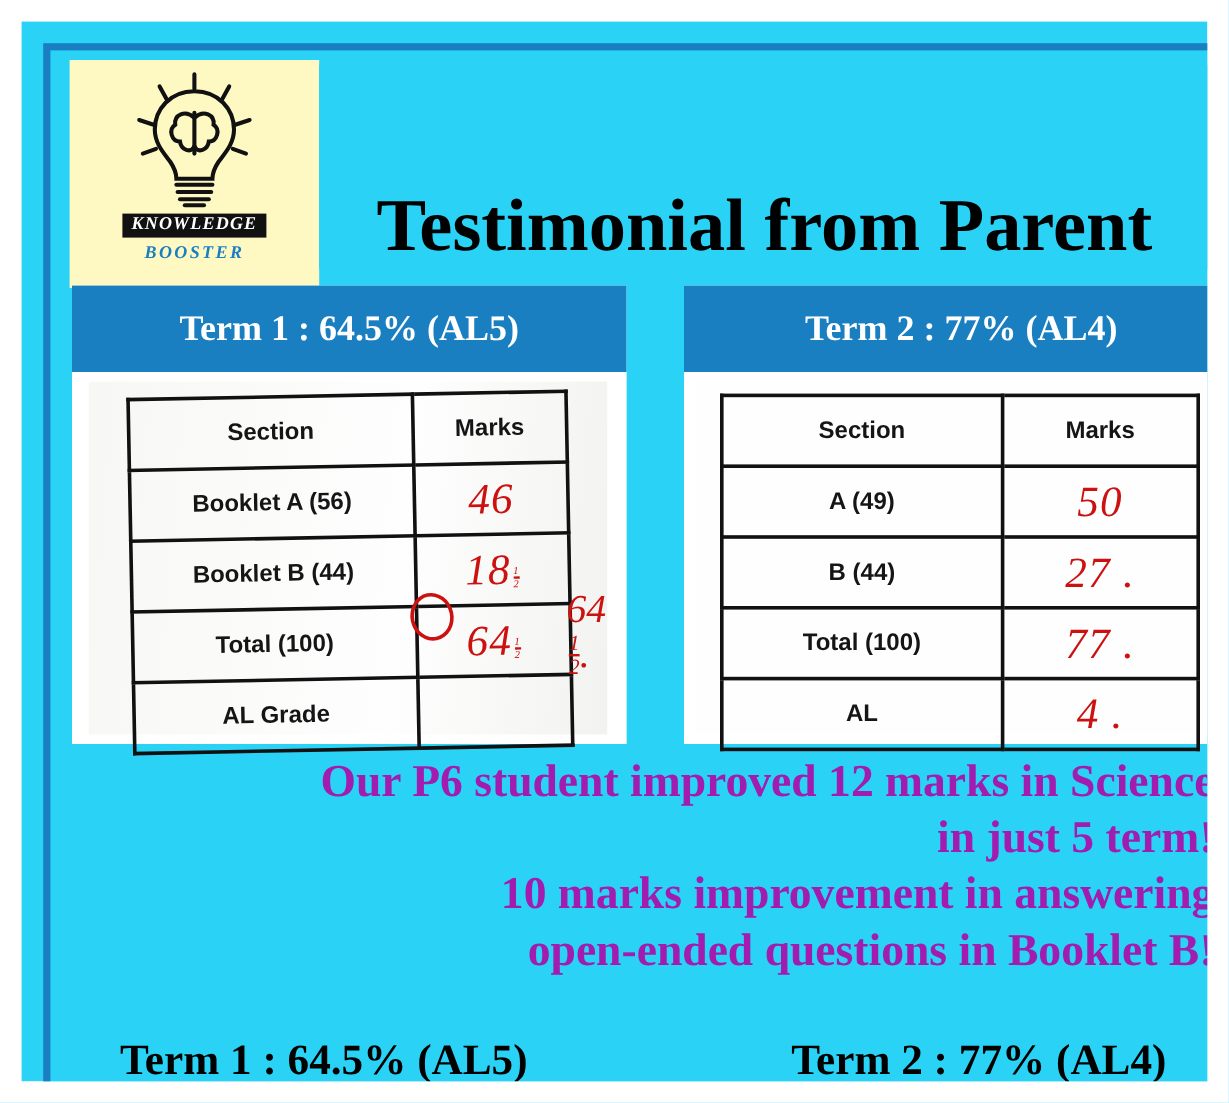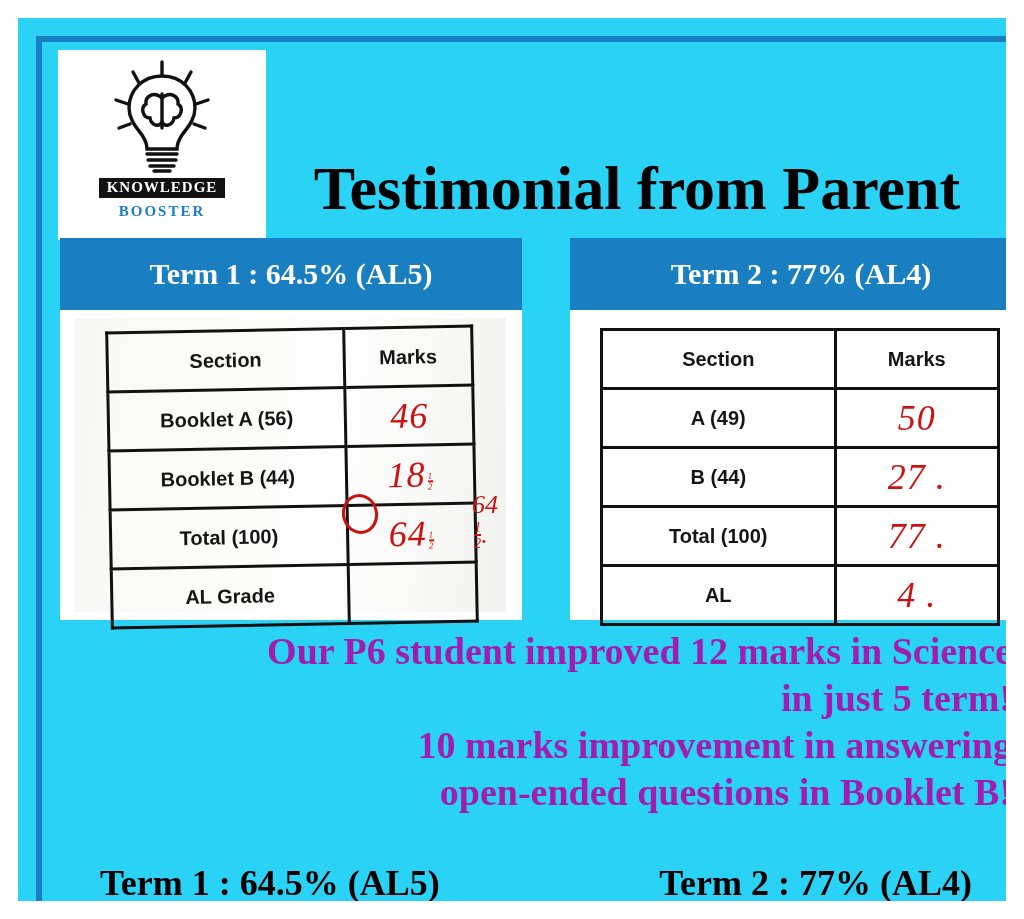--- a/index.html
+++ b/index.html
@@ -40,27 +40,28 @@
     top: 8px;
     width: 950px;
     height: 190px;
   }
   .logo-box {
     position: absolute;
     left: 0;
     top: 0;
     width: 208px;
     height: 190px;
-    background: #ffffff;
+    background: #fef9c3;
     display: flex;
     flex-direction: column;
     align-items: center;
     justify-content: flex-start;
     padding-top: 8px;
     box-sizing: border-box;
+    font-style: italic;
   }
   .bulb {
     width: 110px;
     height: 118px;
     position: relative;
   }
   .logo-knowledge {
     margin-top: 2px;
     background: #111111;
     color: #ffffff;
@@ -214,21 +215,21 @@
     margin-left: 2px;
   }
   .frac .num { display: block; }
   .frac .den { display: block; border-top: 2px solid #cc1111; }
 
   .annot {
     position: absolute;
     color: #cc1111;
     font-family: "Liberation Serif", serif;
     font-style: italic;
-    font-size: 26px;
+    font-size: 33px;
   }
   .strike {
     position: absolute;
     border: 3px solid #cc1111;
     border-radius: 50%;
     width: 30px;
     height: 34px;
     transform: rotate(-12deg);
   }
 

